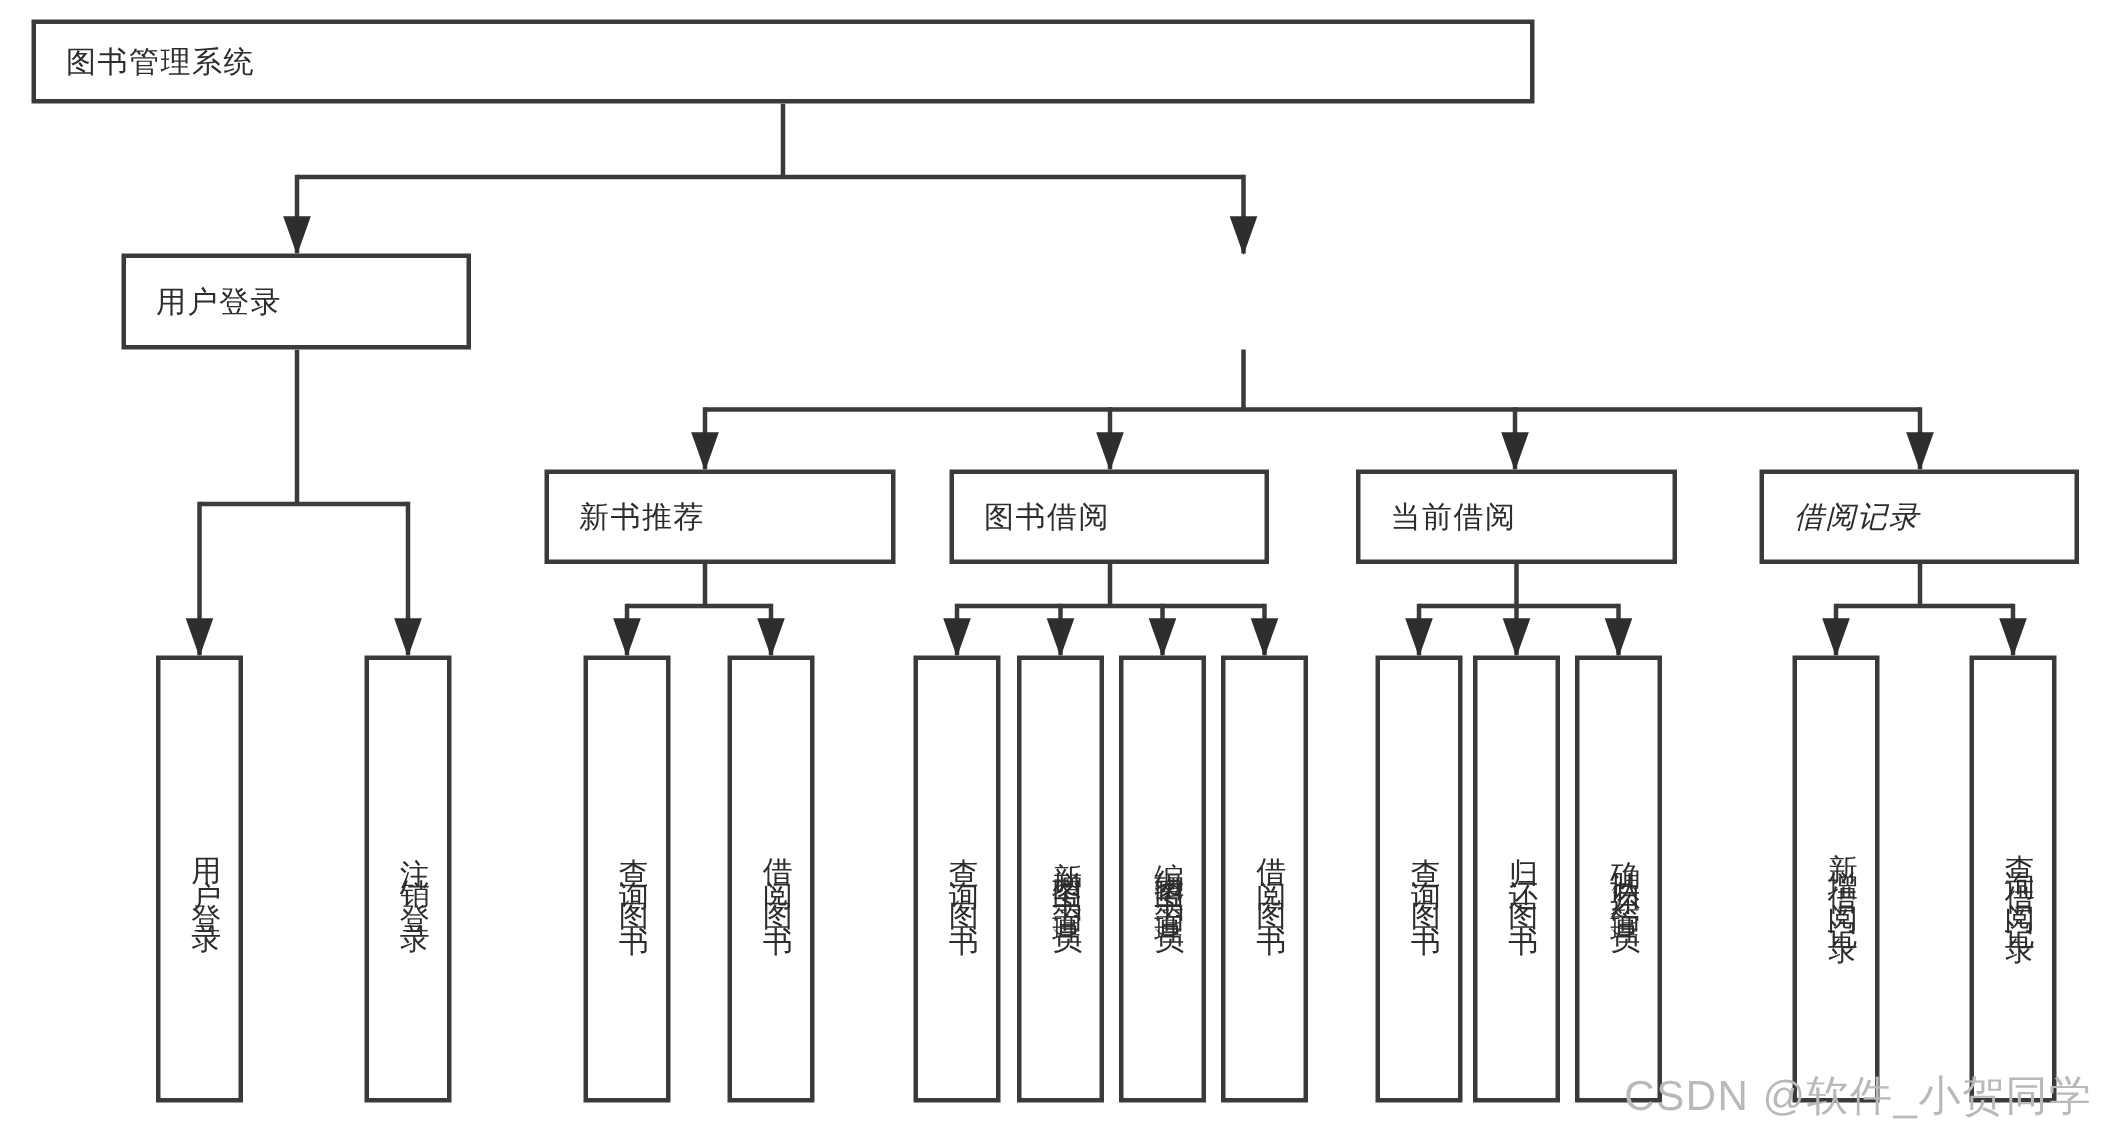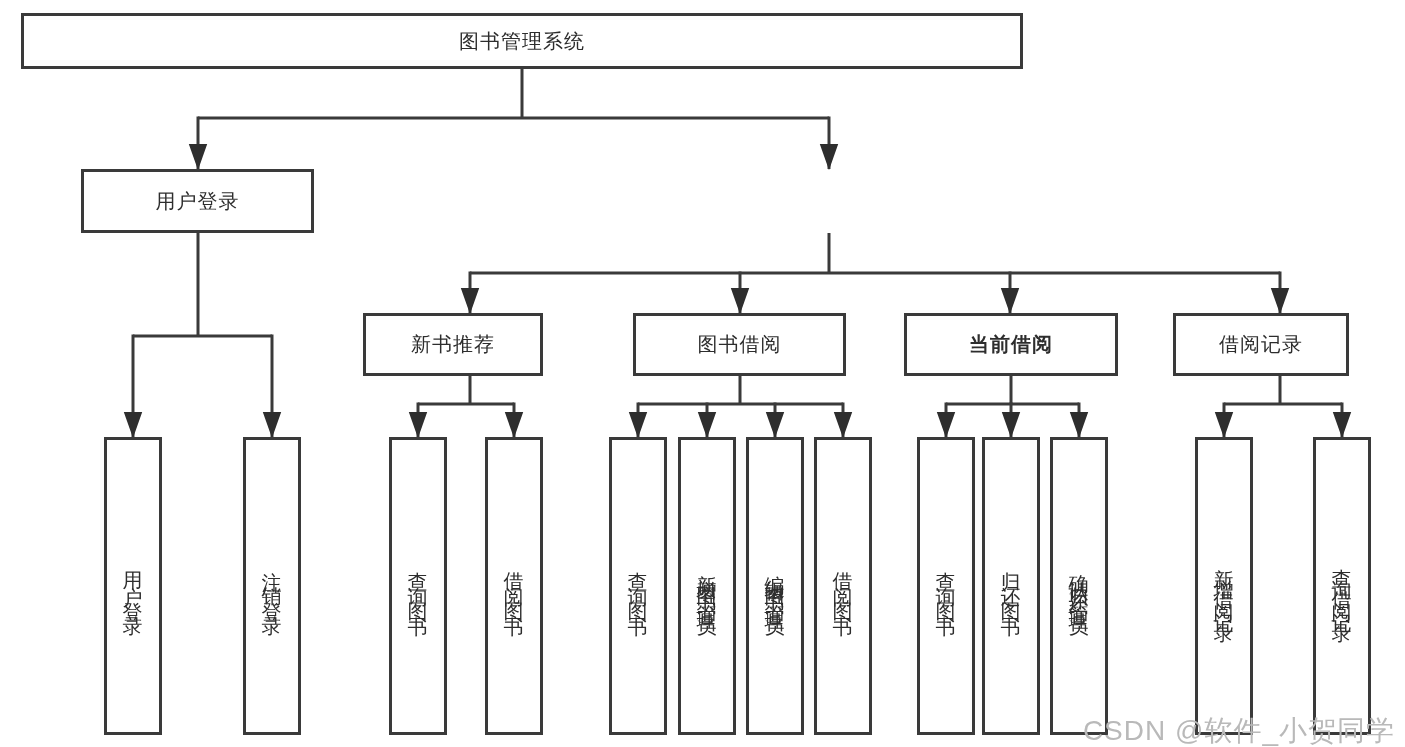--- a/index.html
+++ b/index.html
@@ -7,30 +7,30 @@
     --text:#2d2d2d;
     --watermark:#b9b9b9;
     --background:#ffffff;
   }
   html,body{margin:0;padding:0;background:var(--background);}
   body{font-family:"Liberation Sans","DejaVu Sans",sans-serif;color:var(--text);}
   .canvas{position:relative;width:1405px;height:747px;background:var(--background);overflow:hidden;}
   svg.connectors{position:absolute;left:0;top:0;width:1405px;height:747px;}
   svg.connectors g{stroke:var(--line);stroke-width:3;fill:none;}
   .node{position:absolute;background:var(--background);border:3px solid var(--line);
-        box-sizing:border-box;display:flex;align-items:center;justify-content:center;}
+        box-sizing:border-box;display:flex;align-items:center;padding-left:20px;}
   .root{left:21px;top:13px;width:1002px;height:56px;}
   .l2{top:169px;height:64px;}
   .l2.ul{left:81px;width:233px;}
   .l2.bm{left:712px;width:235px;}
   .l3{top:313px;height:63px;}
-  .l3.b1{left:363px;width:180px;}
+  .l3.b1{left:363px;width:234px;}
   .l3.b2{left:633px;width:213px;}
-  .l3.b3{left:904px;width:214px;font-weight:bold;}
-  .l3.b4{left:1173px;width:176px;}
+  .l3.b3{left:904px;width:214px;}
+  .l3.b4{left:1173px;width:213px;font-style:italic;}
   .leaf{top:437px;width:58px;height:298px;}
   .hlabel{font-size:20px;letter-spacing:1px;white-space:nowrap;}
   .vlabel{writing-mode:vertical-rl;font-size:20px;letter-spacing:15px;line-height:1;white-space:nowrap;}
   .vlabel.med{letter-spacing:11px;}
   .vlabel.long{letter-spacing:6px;}
   .watermark{position:absolute;top:712px;right:10px;font-size:28px;letter-spacing:1px;
              color:var(--watermark);z-index:5;white-space:nowrap;}
 </style>
 </head>
 <body>

